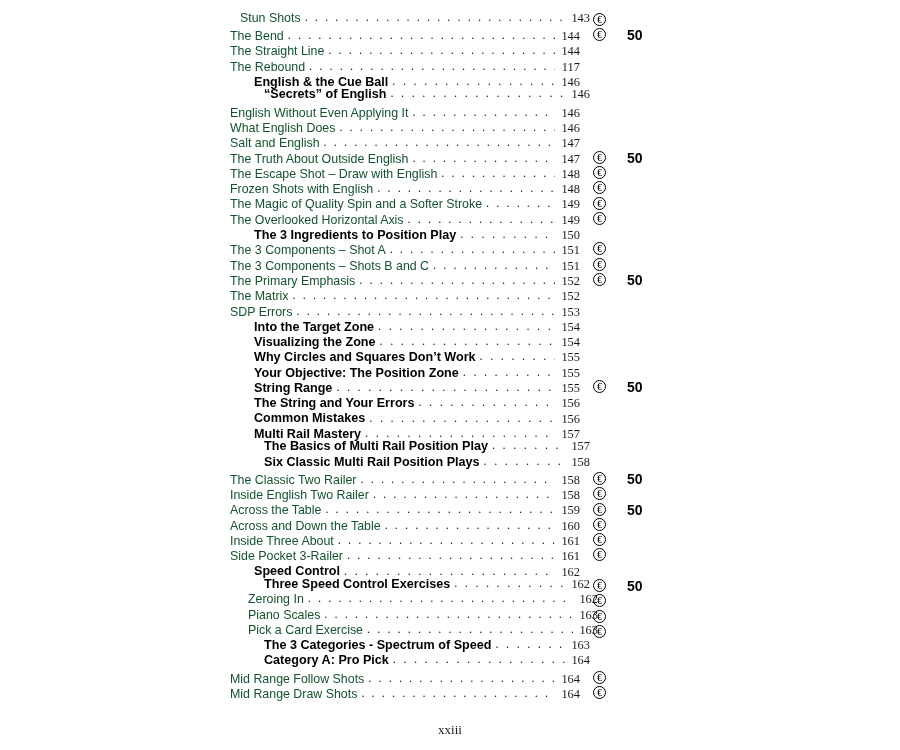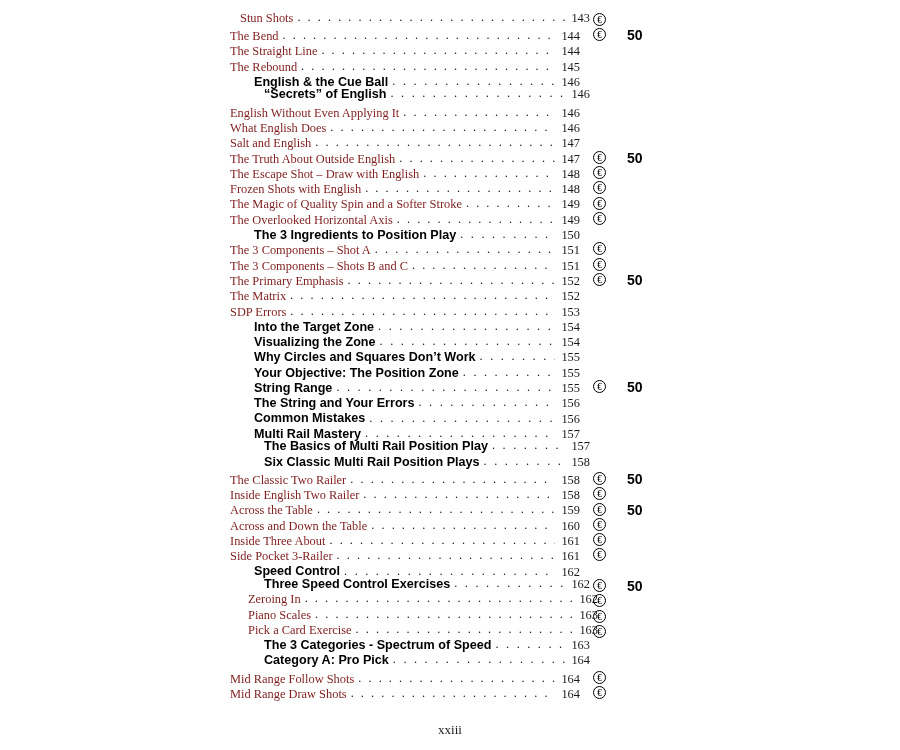--- a/index.html
+++ b/index.html
@@ -30,23 +30,23 @@
   .toc-row {
     display: flex;
     align-items: baseline;
     width: 350px;
     white-space: nowrap;
     line-height: 1.0;
     height: 15.3px;
     position: relative;
   }
   .entry-title {
-    font-family: Liberation Serif, serif;
+    font-family: Liberation Sans, sans-serif;
     font-size: 12.4px;
-    color: #7f1d1d;
+    color: #14532d;
     padding-right: 4px;
     flex: 0 0 auto;
   }
   .dots {
     flex: 1 1 auto;
     overflow: hidden;
     font-size: 12.4px;
     letter-spacing: 2.0px;
     color: #1a1a1a;
     position: relative;
@@ -145,21 +145,21 @@
         <span class="page-num">144</span>
       </div>
       <div class="toc-row ind-0">
         <span class="entry-title">The Straight Line</span>
         <span class="dots">. . . . . . . . . . . . . . . . . . . . . . . . . . . . . . . . . . . . . . . . . . . . . . . . . . . . . . . . . . . . . .</span>
         <span class="page-num">144</span>
       </div>
       <div class="toc-row ind-0">
         <span class="entry-title">The Rebound</span>
         <span class="dots">. . . . . . . . . . . . . . . . . . . . . . . . . . . . . . . . . . . . . . . . . . . . . . . . . . . . . . . . . . . . . .</span>
-        <span class="page-num">145</span>
+        <span class="page-num">117</span>
       </div>
       <div class="toc-row ind-0 bold">
         <span class="entry-title">English &amp; the Cue Ball</span>
         <span class="dots">. . . . . . . . . . . . . . . . . . . . . . . . . . . . . . . . . . . . . . . . . . . . . . . . . . . . . . . . . . . . . .</span>
         <span class="page-num">146</span>
       </div>
       <div class="toc-row ind-1 bold">
         <span class="entry-title">“Secrets” of English</span>
         <span class="dots">. . . . . . . . . . . . . . . . . . . . . . . . . . . . . . . . . . . . . . . . . . . . . . . . . . . . . . . . . . . . . .</span>
         <span class="page-num">146</span>

